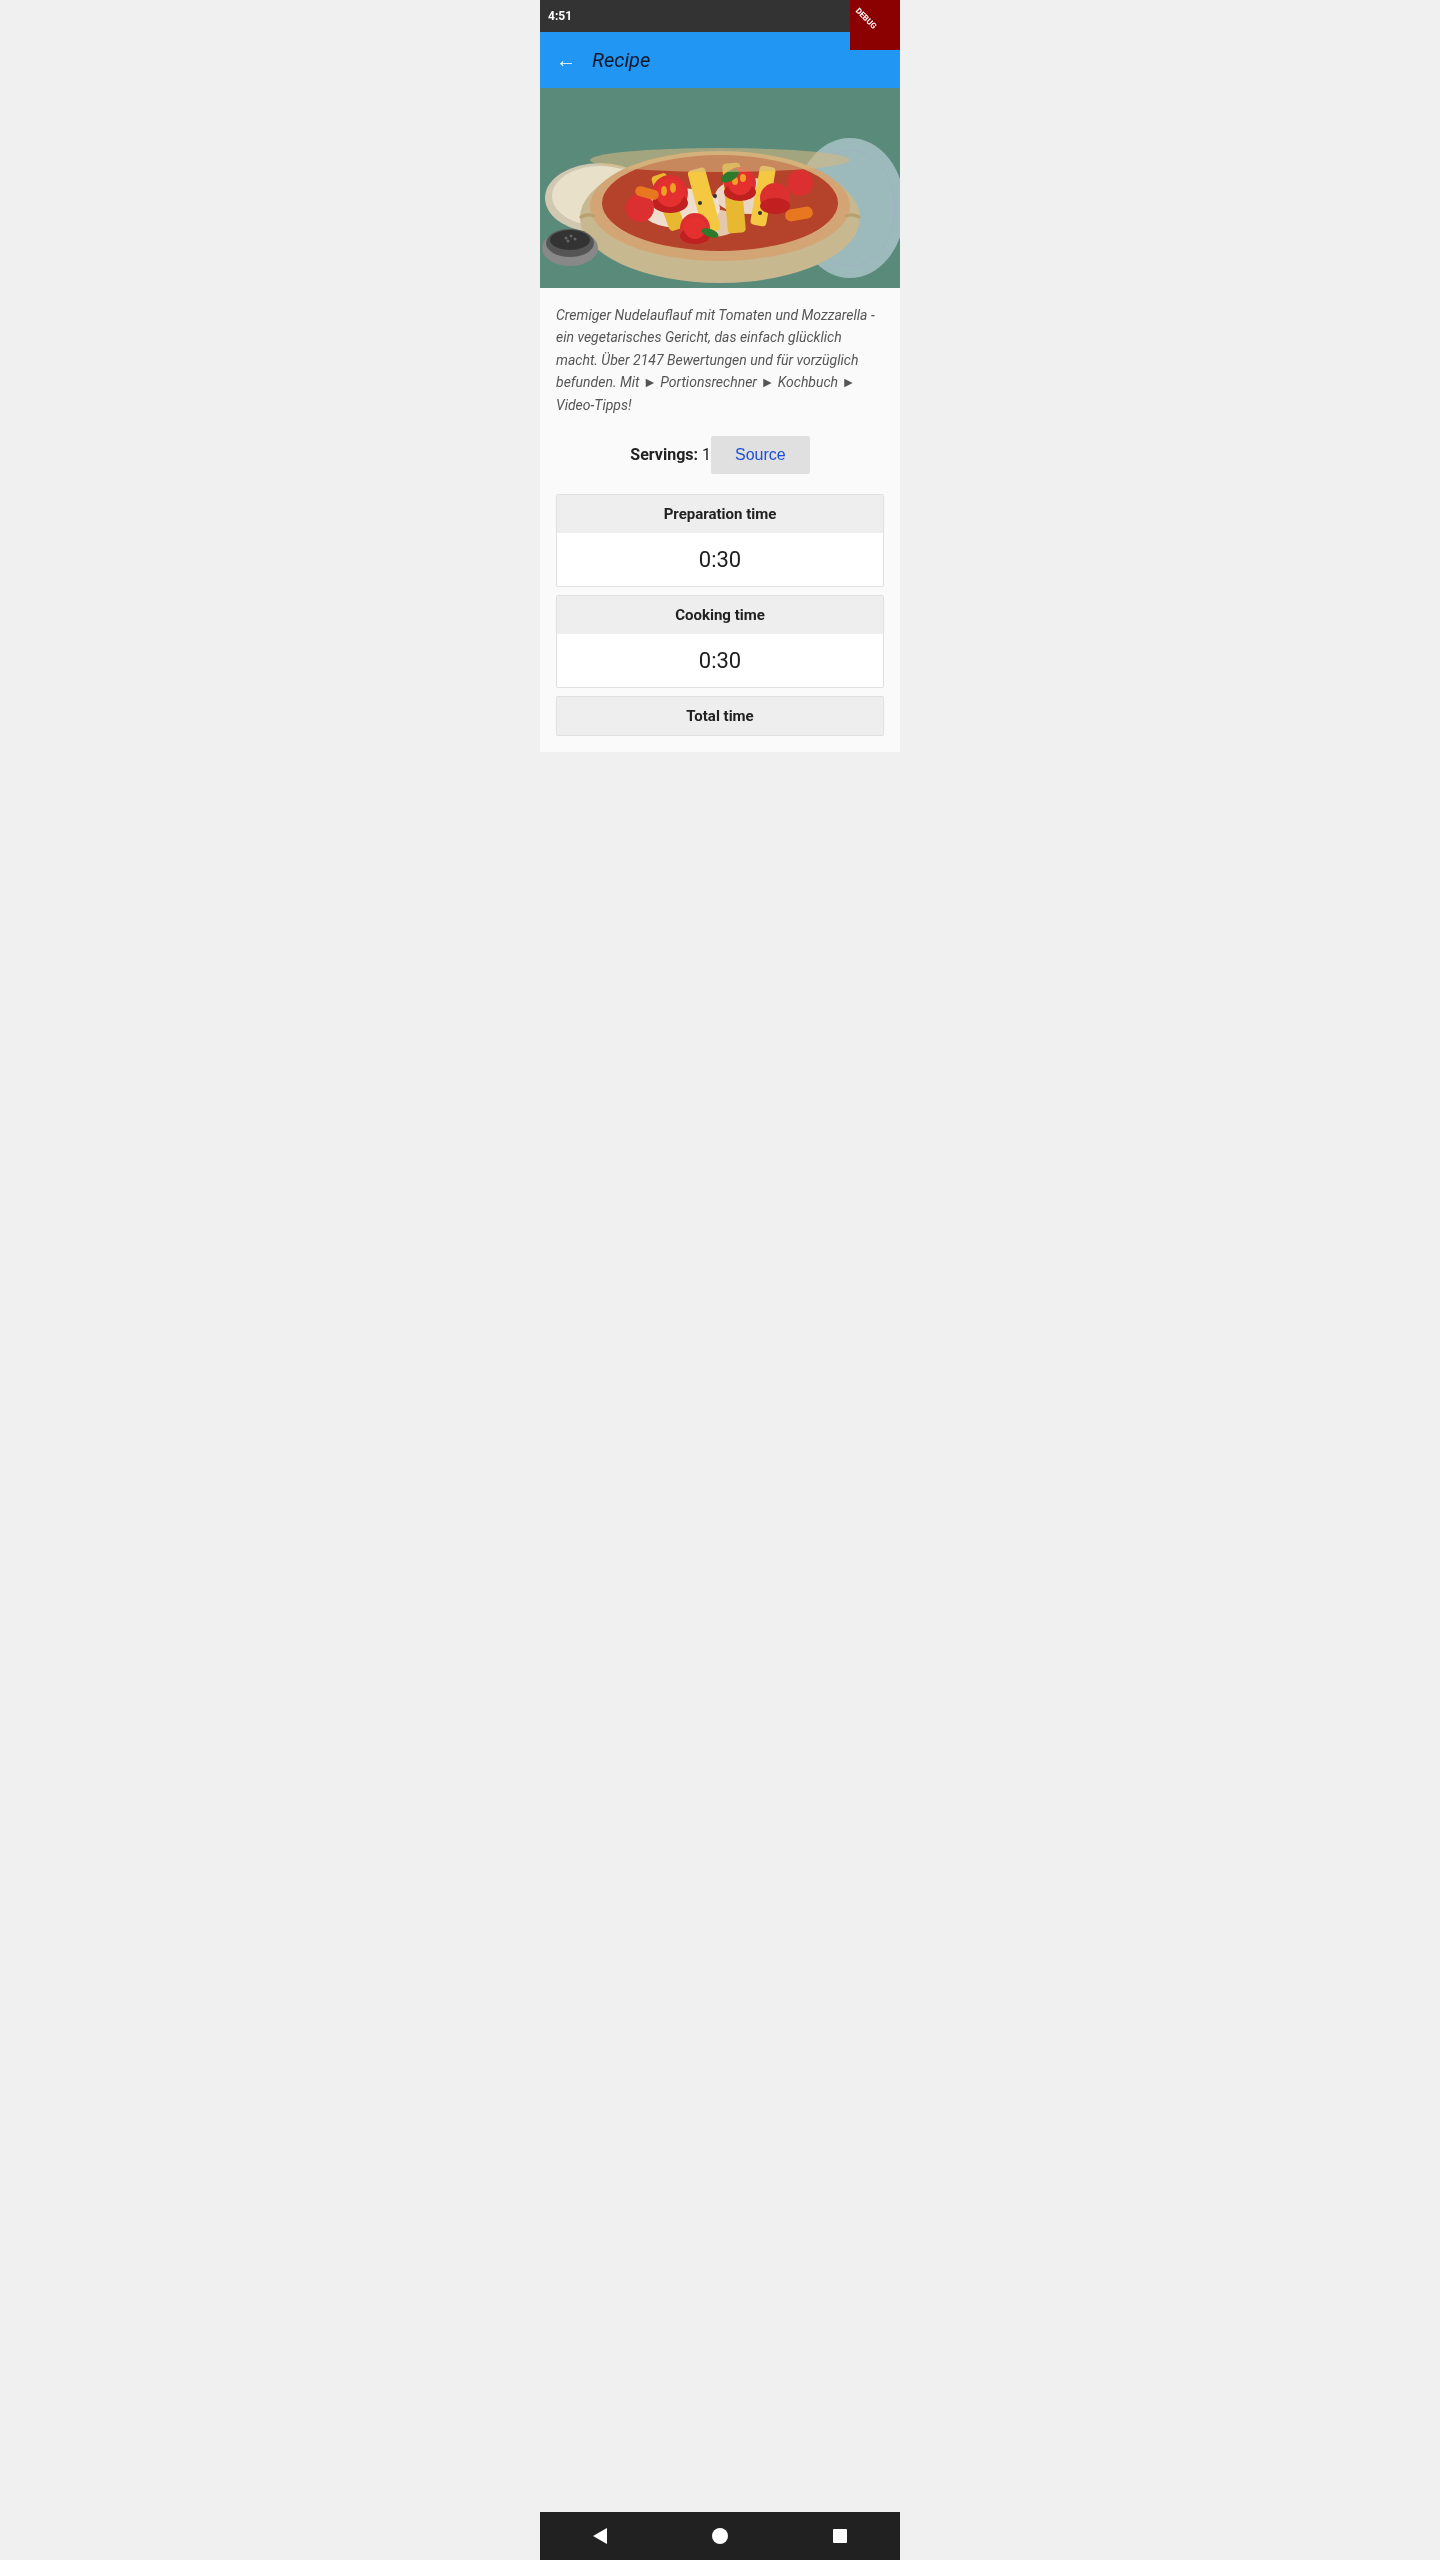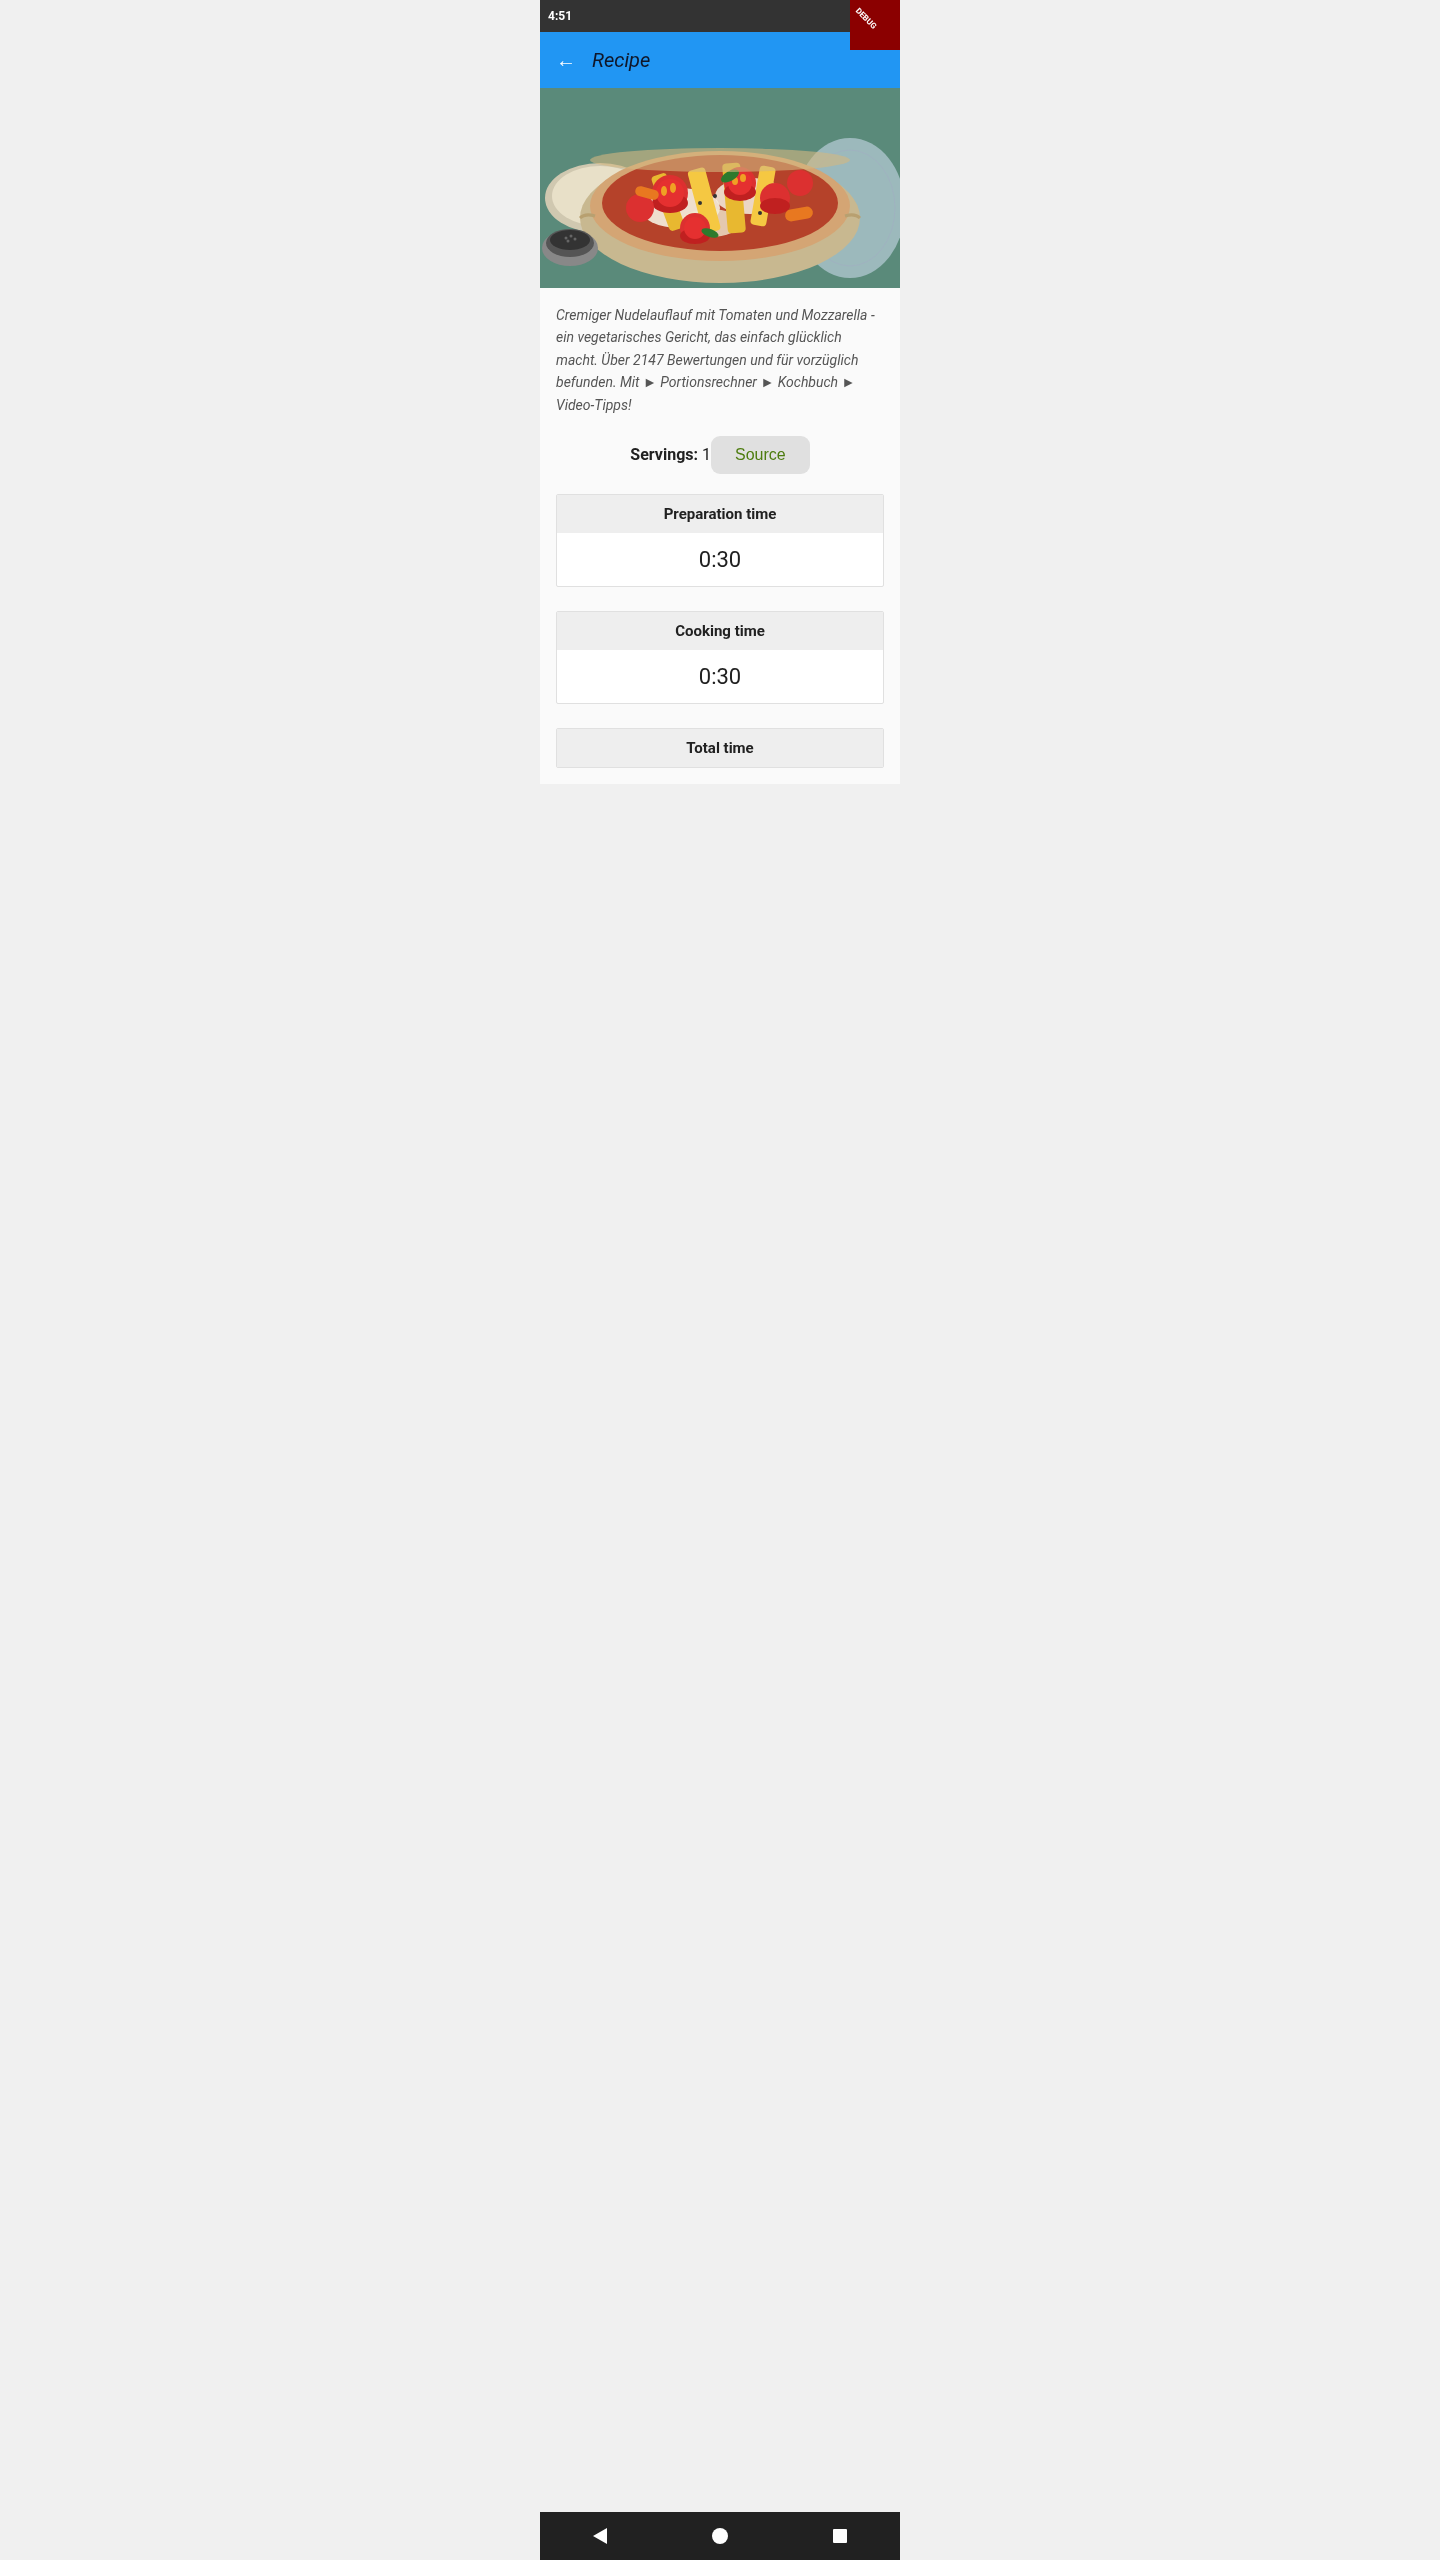--- a/index.html
+++ b/index.html
@@ -167,30 +167,30 @@
 
     .servings-number {
       font-weight: normal;
     }
 
     .source-button {
       background: #e0e0e0;
       border: none;
       padding: 10px 24px;
       font-size: 16px;
-      color: #4d7c0f;
+      color: #1d4ed8;
       cursor: pointer;
-      border-radius: 9px;
+      border-radius: 2px;
     }
 
     
     .time-cards {
       display: flex;
       flex-direction: column;
-      gap: 24px;
+      gap: 8px;
       justify-content: space-between;
     }
 
     .time-card {
       background: white;
       border: 1px solid #e0e0e0;
       border-radius: 2px;
       overflow: hidden;
     }
 

